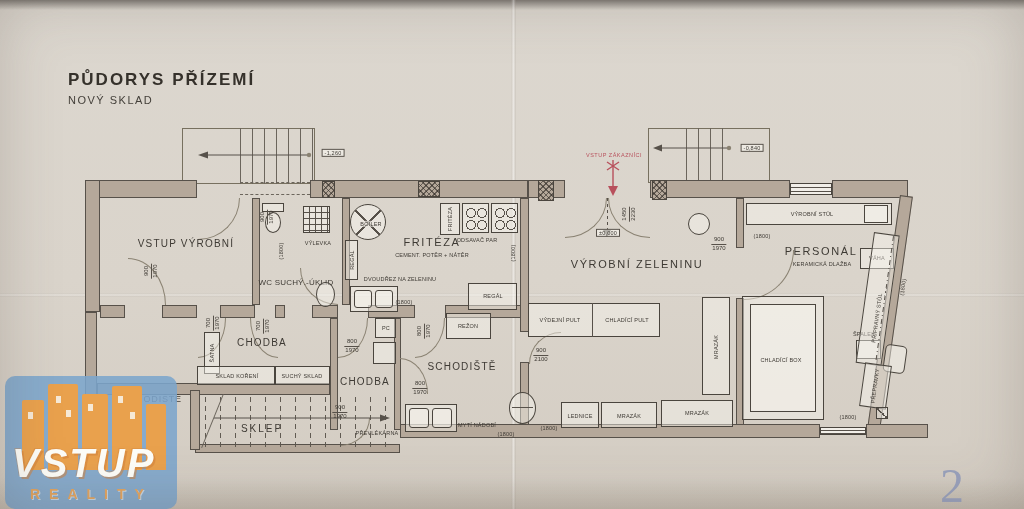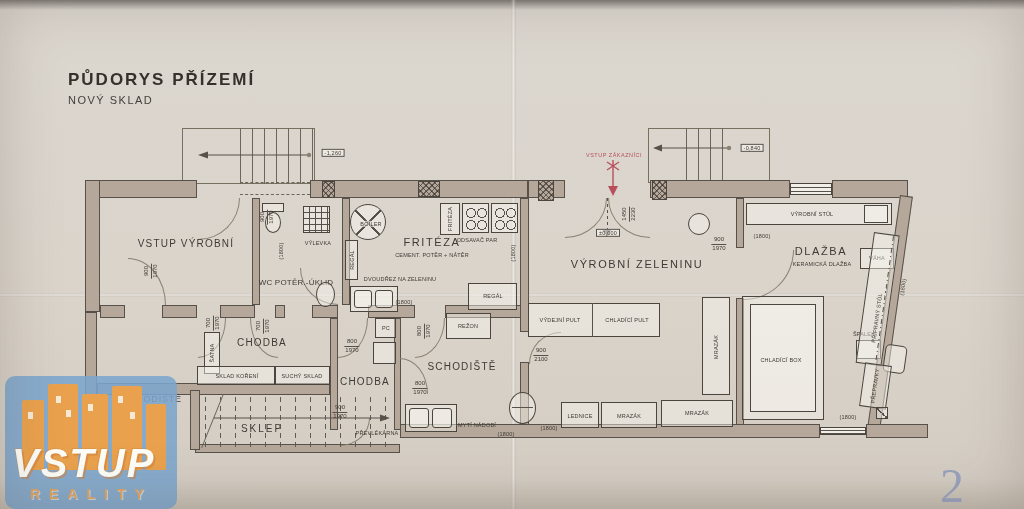--- a/index.html
+++ b/index.html
@@ -150,26 +150,26 @@
 <div class="arc a-tl" style="left:529px;top:332px;width:32px;height:32px"></div>
 <div class="arc a-br" style="left:744px;top:250px;width:50px;height:50px"></div>
 <div class="arc a-br" style="left:340px;top:418px;width:30px;height:28px"></div>
 
 <div class="arc a-br" style="left:565px;top:198px;width:42px;height:40px"></div>
 <div class="arc a-bl" style="left:608px;top:198px;width:42px;height:40px"></div>
 <div class="abs" style="left:607px;top:198px;width:1px;height:34px;background:repeating-linear-gradient(to bottom,#57514a 0 3px,transparent 3px 6px)"></div>
 <div class="tri-d" style="left:603px;top:230px"></div>
 
 <div class="lbl room" style="left:186px;top:244px">VSTUP VÝROBNÍ</div>
-<div class="lbl" style="left:296px;top:283px;font-size:8px">WC POTĚR.-ÚKLID</div>
+<div class="lbl" style="left:296px;top:283px;font-size:8px">WC SUCHÝ.-ÚKLID</div>
 <div class="lbl xs" style="left:318px;top:243px">VÝLEVKA</div>
 <div class="lbl big" style="left:432px;top:242px">FRITÉZA</div>
 <div class="lbl xs" style="left:432px;top:255px">CEMENT. POTĚR + NÁTĚR</div>
 <div class="lbl big" style="left:637px;top:264px">VÝROBNÍ ZELENINU</div>
-<div class="lbl big" style="left:821px;top:251px">DLAŽBA</div>
+<div class="lbl big" style="left:821px;top:251px">PERSONÁL</div>
 <div class="lbl xs" style="left:822px;top:264px">KERAMICKÁ DLAŽBA</div>
 <div class="lbl room" style="left:262px;top:343px">CHODBA</div>
 <div class="lbl room" style="left:365px;top:382px">CHODBA</div>
 <div class="lbl room" style="left:462px;top:367px">SCHODIŠTĚ</div>
 <div class="lbl" style="left:152px;top:399px;font-size:9px;letter-spacing:.8px">SCHODIŠTĚ</div>
 <div class="lbl room" style="left:262px;top:429px;letter-spacing:2px">SKLEP</div>
 <div class="lbl xs" style="left:377px;top:433px">PŘEVLÉKÁRNA</div>
 
 <div class="box" style="left:262px;top:203px;width:22px;height:9px"></div>
 <div class="box circ" style="left:265px;top:212px;width:16px;height:21px"></div>

